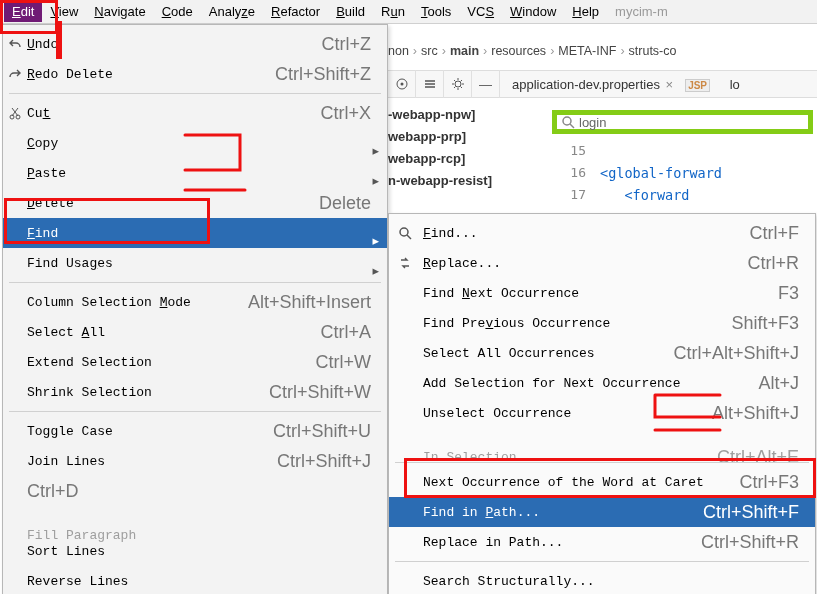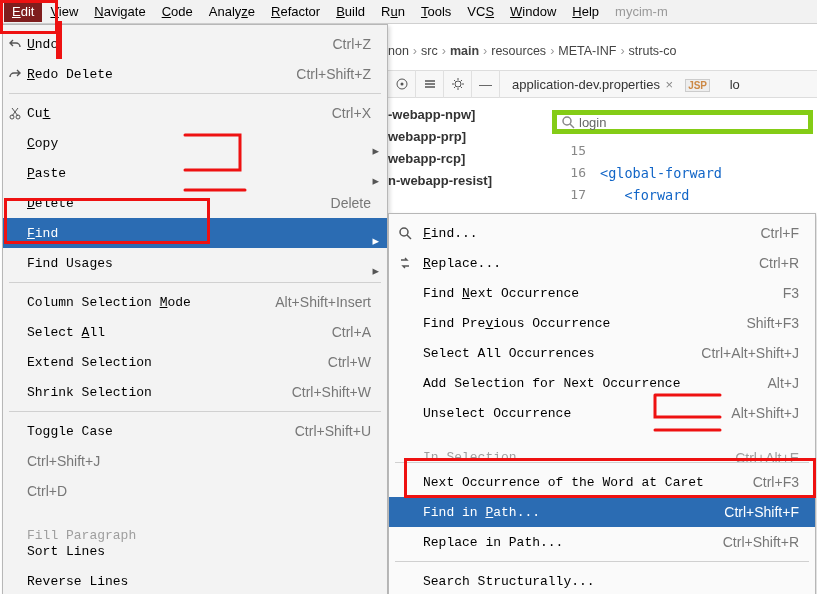--- a/index.html
+++ b/index.html
@@ -22,21 +22,21 @@
     border-bottom:1px solid #d0d0d0;
     display:flex; align-items:center;
     padding-left:4px;
     white-space:nowrap;
   }
   .menubar .mitem {
     padding:3px 8px;
     cursor:default;
   }
   .menubar .mitem.sel {
-    background:#7f1d1d;
+    background:#701a75;
     color:#fff;
   }
   .menubar .under { text-decoration:underline; }
   .menubar .disabled { color:#9a9a9a; }
 
   
   .breadcrumb {
     position:absolute; left:388px; right:0; top:40px;
     height:22px;
     display:flex; align-items:center;
@@ -114,21 +114,21 @@
     padding:4px 0 6px;
   }
   .mi{
     display:flex; align-items:center;
     height:30px;
     padding:0 16px 0 24px;
     position:relative;
   }
   .mi.divider{ height:1px; background:#d0d0d0; margin:4px 6px; padding:0;}
   .mi .lab{ flex:1;font-family:Liberation Mono, monospace; }
-  .mi .accel{ color:#777; font-size:14px; }
+  .mi .accel{ color:#777; font-size:18px; }
   .mi.disabled .lab,.mi.disabled .accel{ color:#9e9e9e;margin-top:29px; }
   .mi .sub::after{
     content:"▸"; position:absolute; right:8px; color:#555;
   }
   .mi.sel{
     background:#2b6cb3; color:#fff;
   }
   .mi.sel .accel,.mi.sel .sub::after{ color:#fff; }
   .mi .ic{
     position:absolute; left:4px; top:7px; width:16px; height:16px;
@@ -314,20 +314,21 @@
     <div class="mi">
       <span class="lab">Shrink Selection</span>
       <span class="accel">Ctrl+Shift+W</span>
     </div>
     <div class="mi divider"></div>
     <div class="mi">
       <span class="lab">Toggle Case</span>
       <span class="accel">Ctrl+Shift+U</span>
     </div>
     <div class="mi">
+      <span class="lab">Join Lines</span>
       <span class="accel">Ctrl+Shift+J</span>
     </div>
     <div class="mi">
       <span class="accel">Ctrl+D</span>
     </div>
     <div class="mi disabled">
       <span class="lab">Fill Paragraph</span>
     </div>
     <div class="mi">
       <span class="lab">Sort Lines</span>

